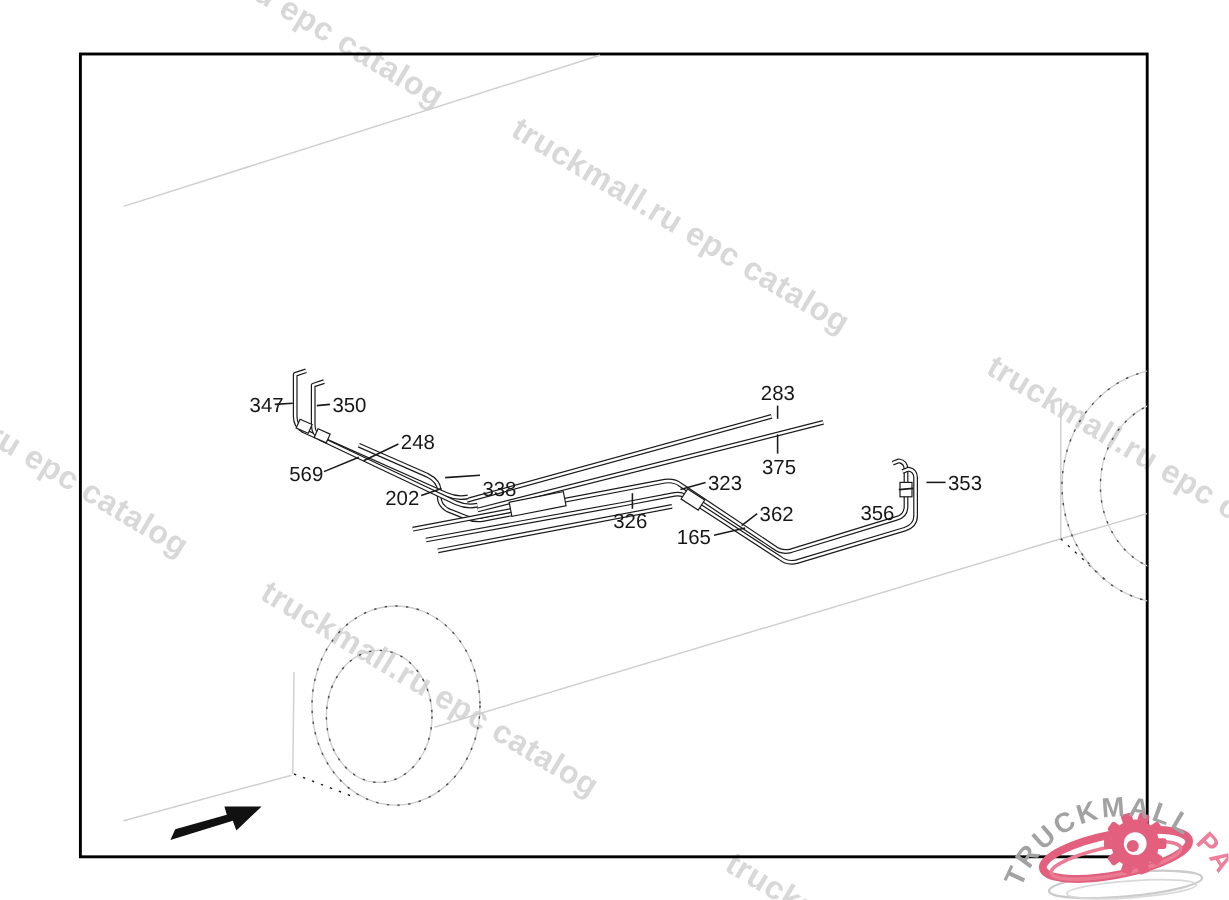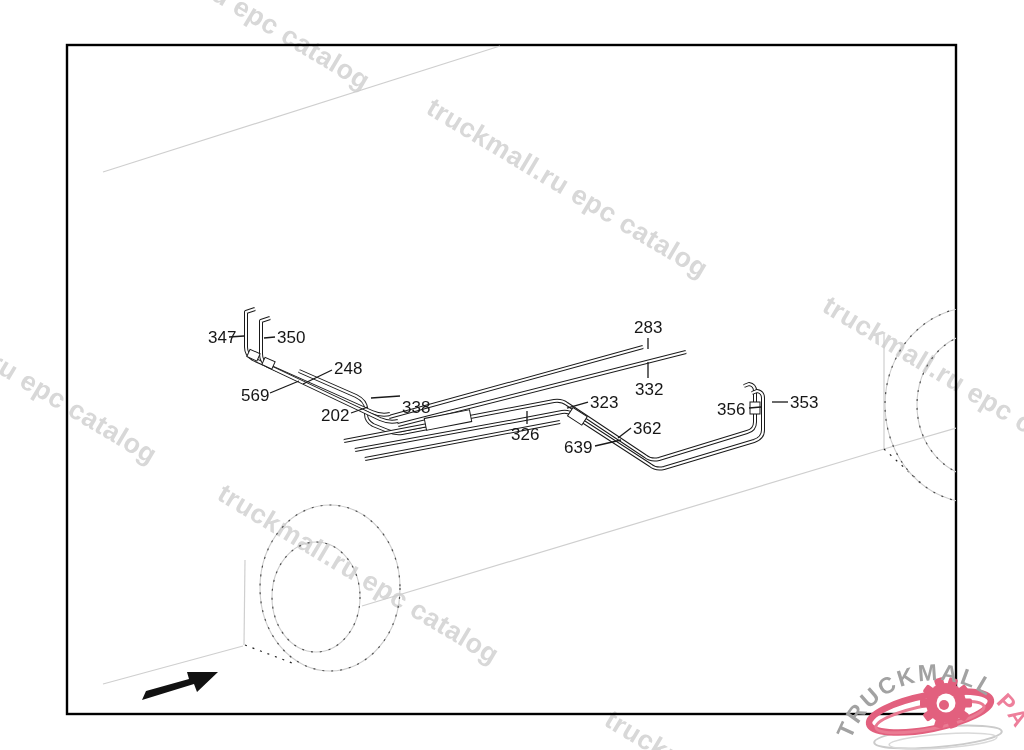--- a/index.html
+++ b/index.html
@@ -142,19 +142,19 @@
 
   <div class="lbl" style="left:208px;top:328px">347</div>
   <div class="lbl" style="left:277px;top:328px">350</div>
   <div class="lbl" style="left:334px;top:359px">248</div>
   <div class="lbl" style="left:241px;top:386px">569</div>
   <div class="lbl" style="left:402px;top:398px">338</div>
   <div class="lbl" style="left:321px;top:406px">202</div>
   <div class="lbl" style="left:511px;top:425px">326</div>
   <div class="lbl" style="left:590px;top:393px">323</div>
   <div class="lbl" style="left:634px;top:318px">283</div>
-  <div class="lbl" style="left:635px;top:380px">332</div>
+  <div class="lbl" style="left:635px;top:380px">375</div>
   <div class="lbl" style="left:633px;top:419px">362</div>
-  <div class="lbl" style="left:564px;top:438px">639</div>
-  <div class="lbl" style="left:717px;top:400px">356</div>
+  <div class="lbl" style="left:564px;top:438px">165</div>
+  <div class="lbl" style="left:717px;top:418px">356</div>
   <div class="lbl" style="left:790px;top:393px">353</div>
 
 </div>
 
 </body></html>

